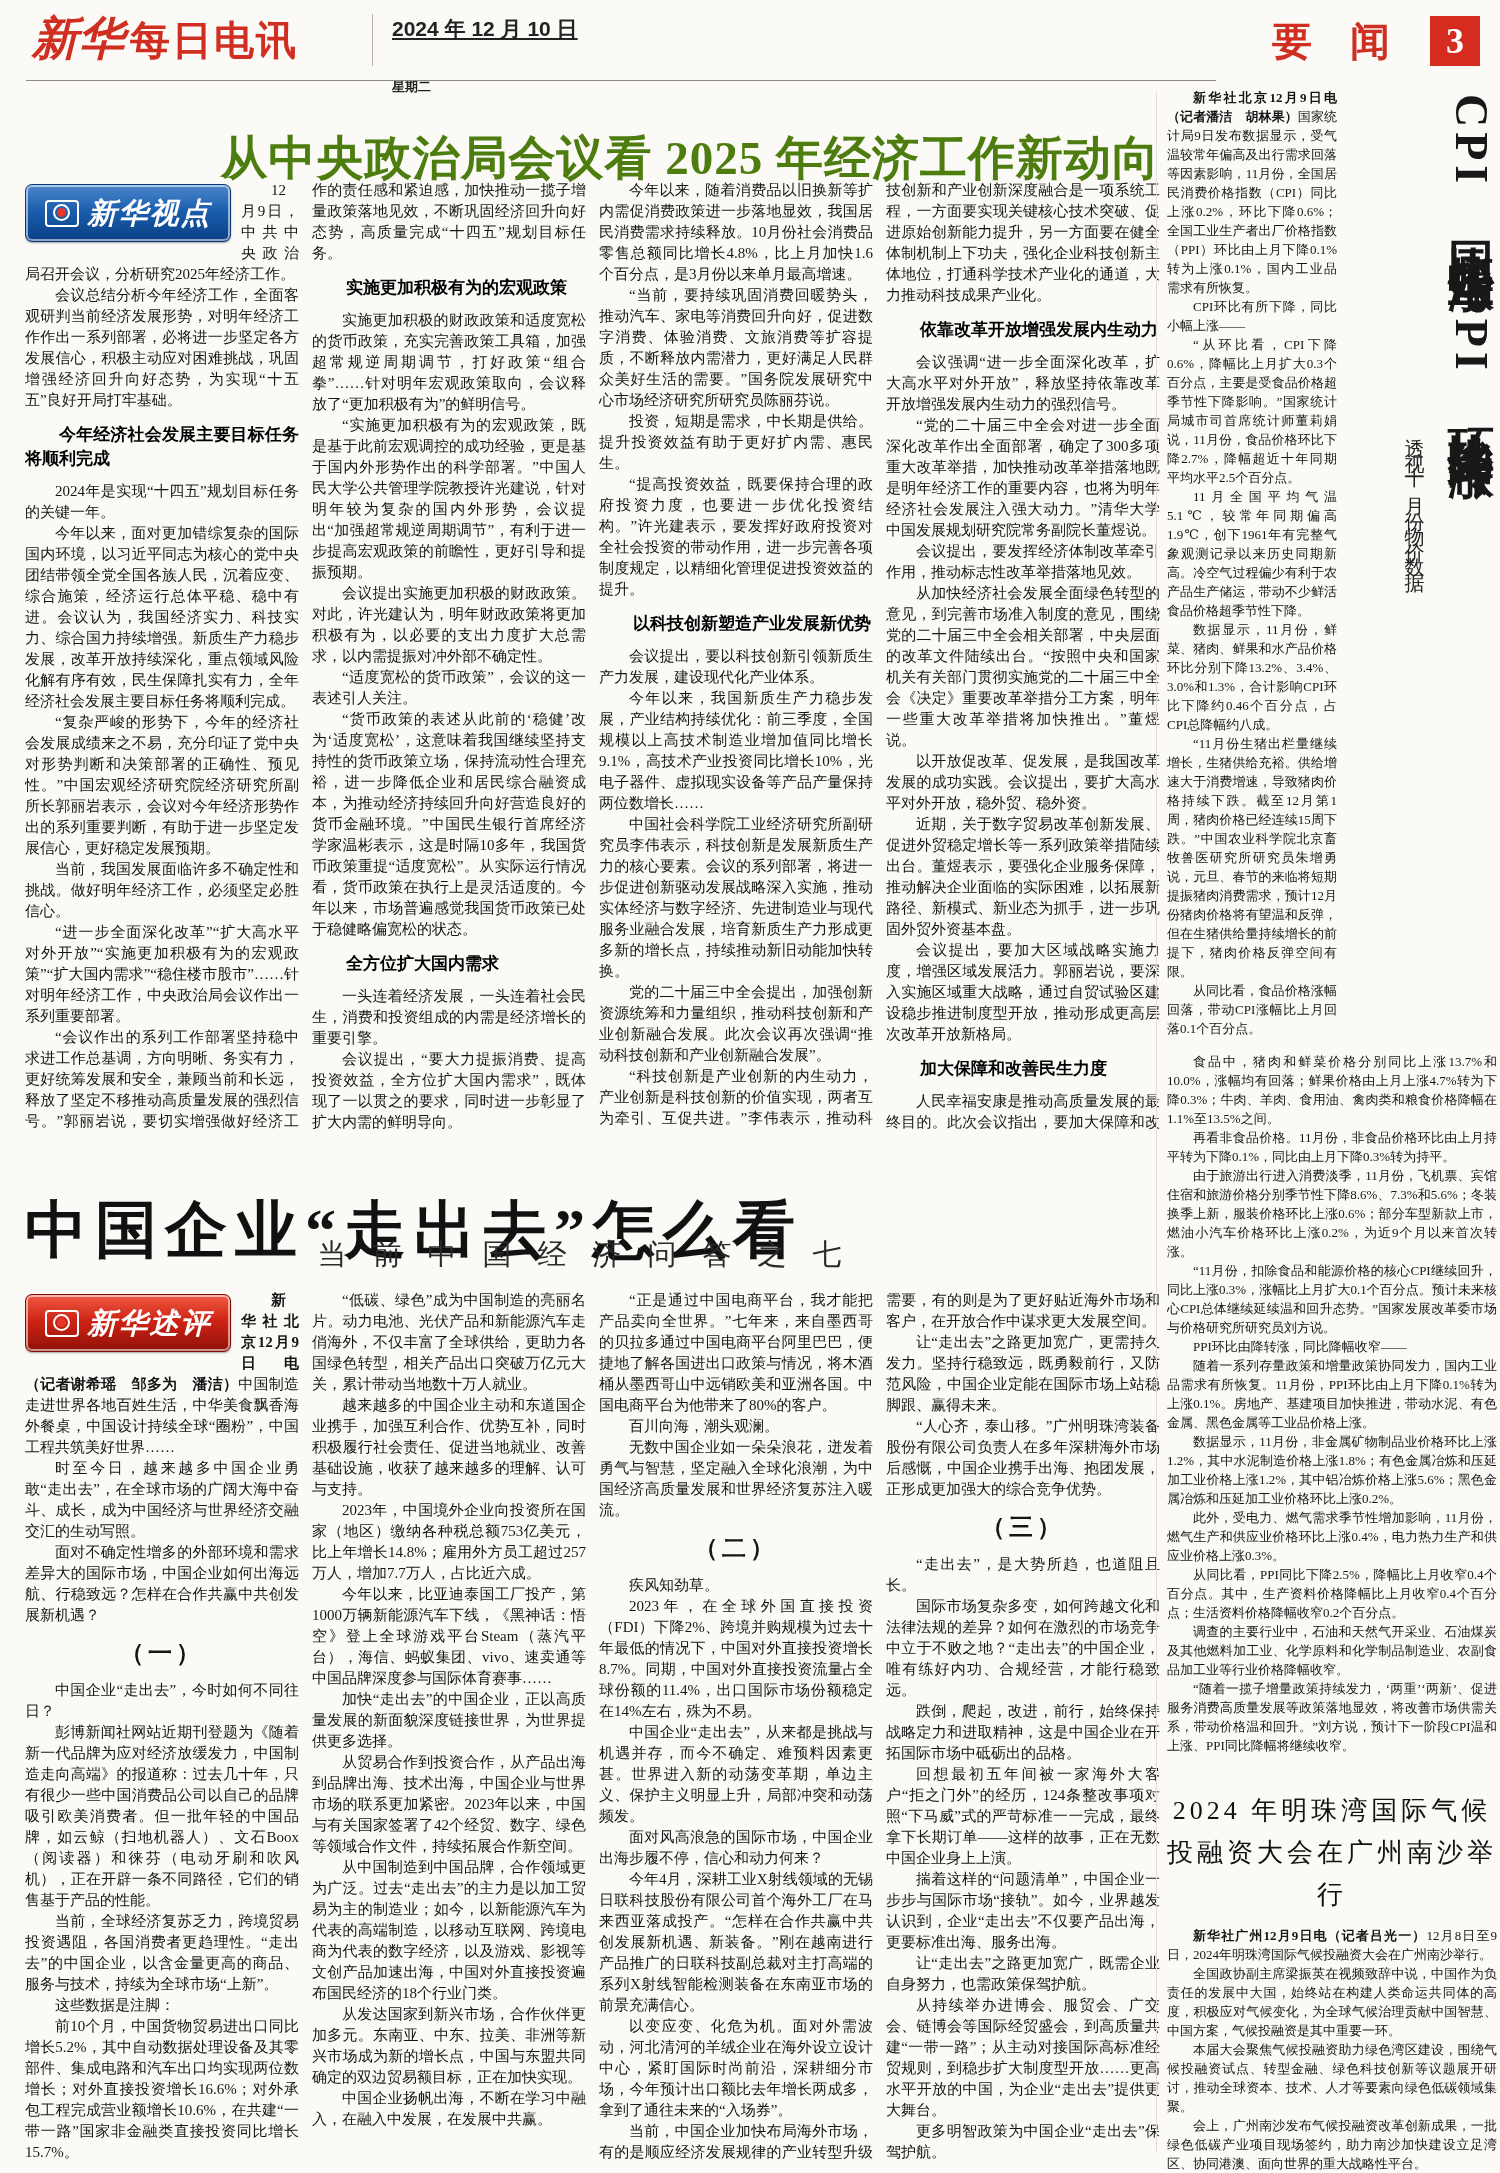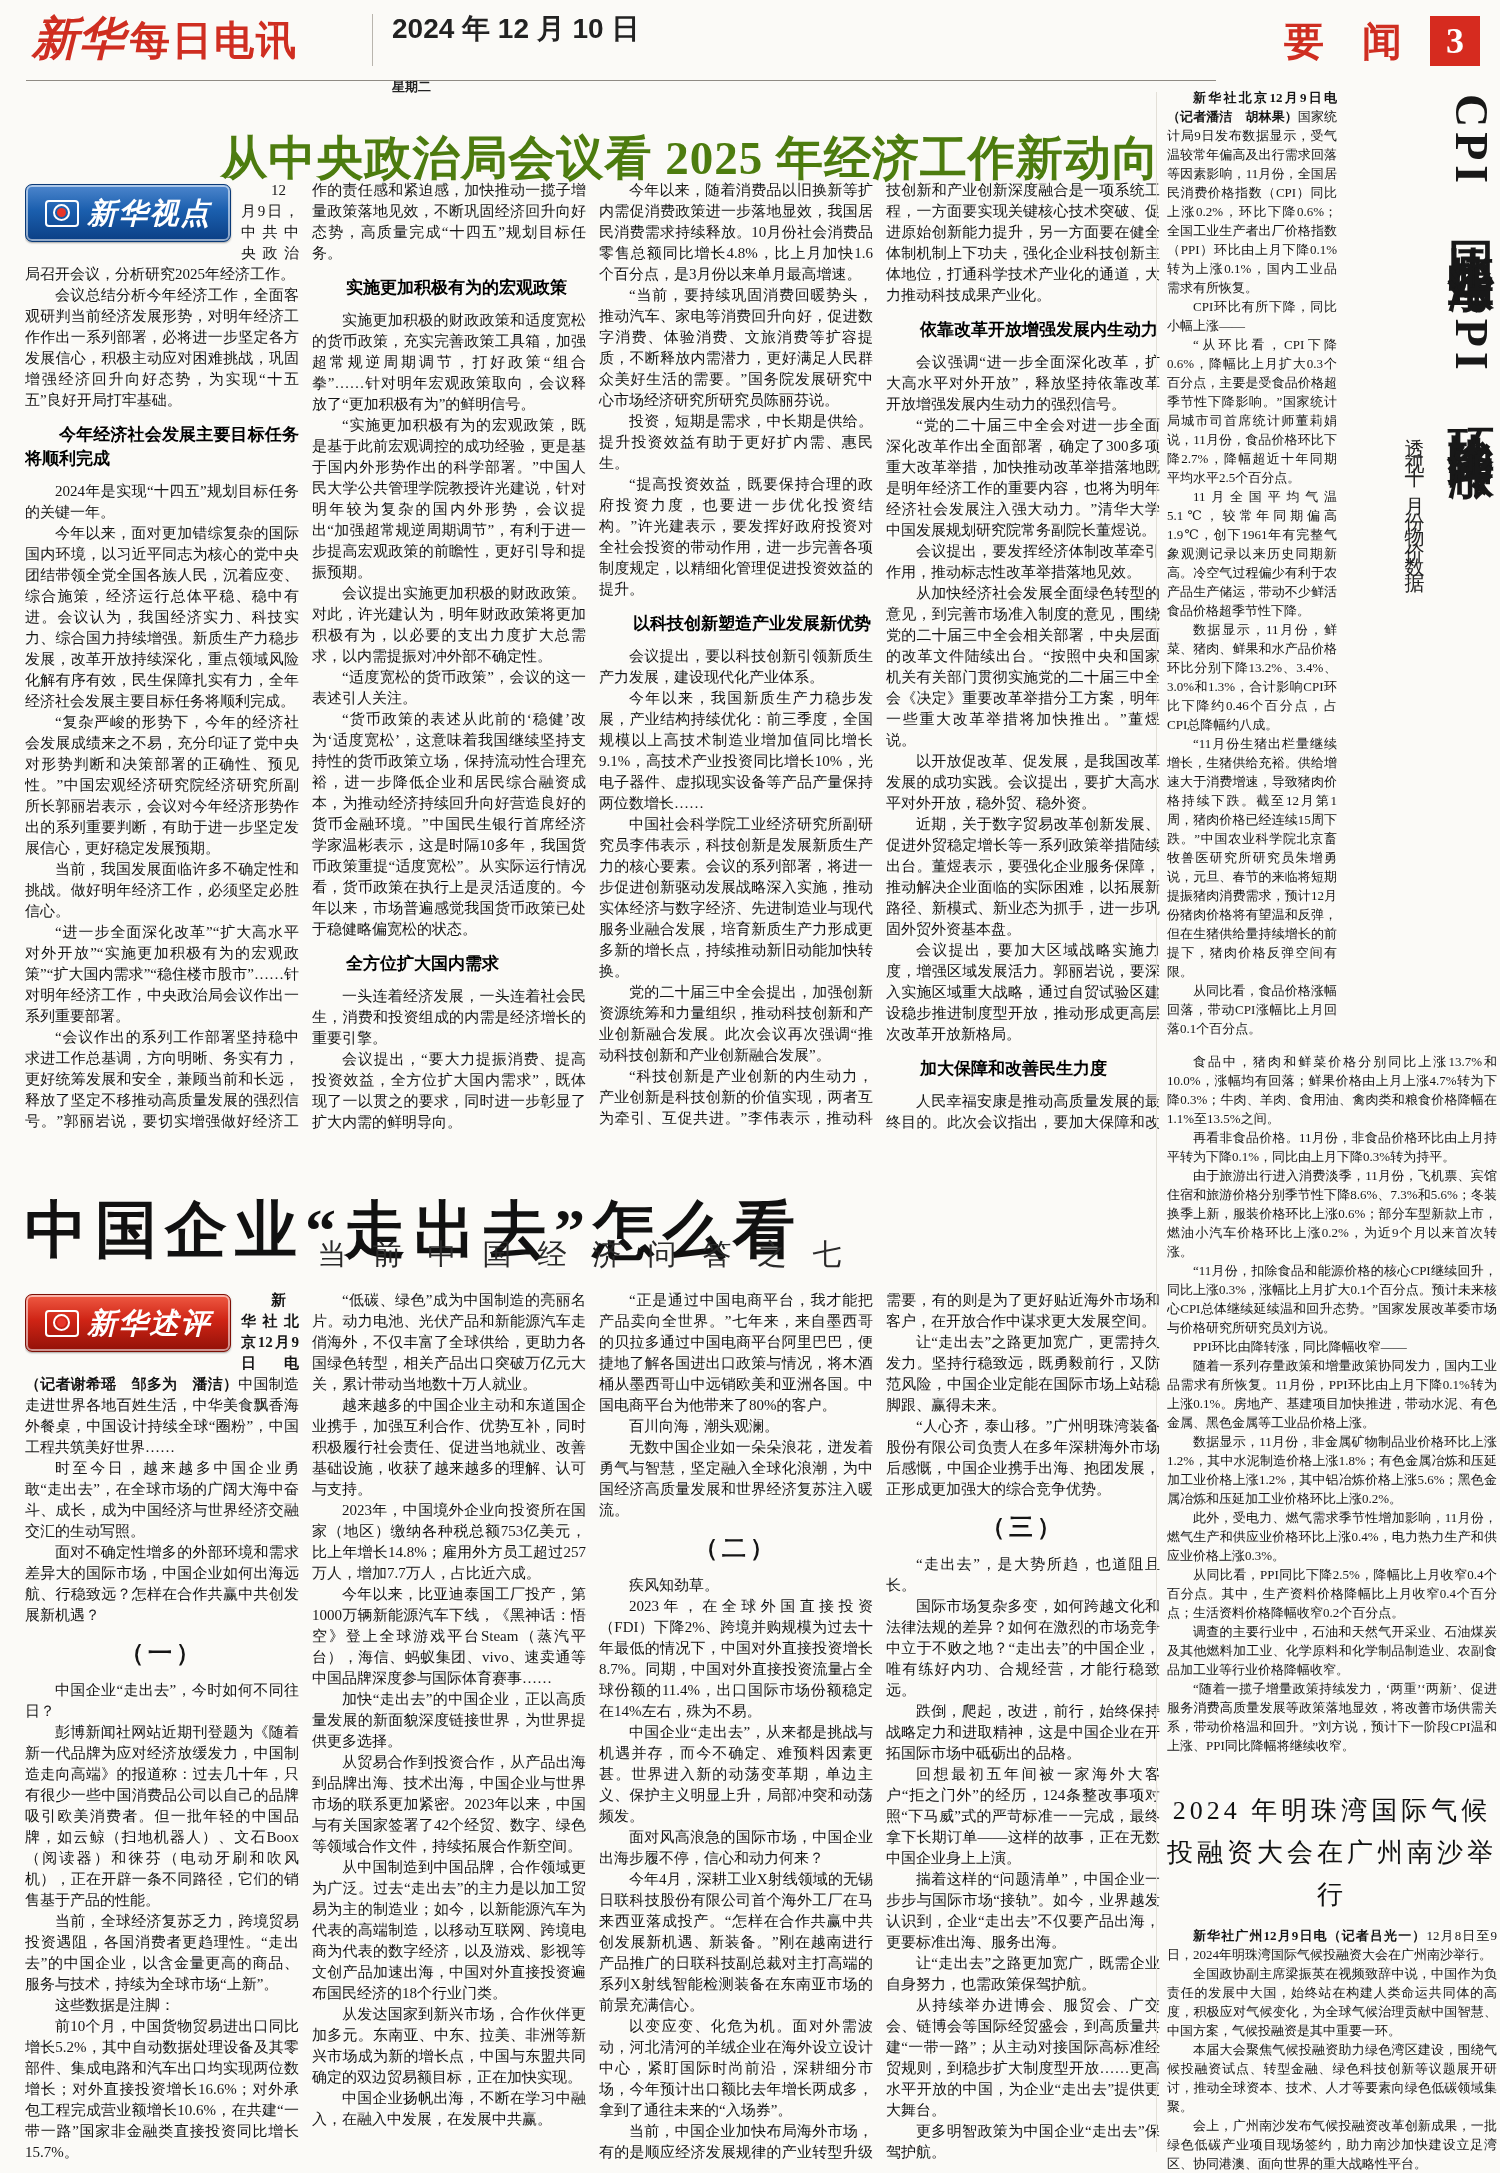--- a/index.html
+++ b/index.html
@@ -5,23 +5,23 @@
   html,body{margin:0;padding:0;}
   body{width:1500px;height:2173px;position:relative;background:#fbfaf7;color:#151515;
        font-family:"Liberation Serif","DejaVu Serif",serif;overflow:hidden;}
   
   .masthead{position:absolute;top:0;left:0;width:1500px;height:82px;}
   .logo{position:absolute;left:32px;top:16px;white-space:nowrap;color:#cf2e21;}
   .logo-script{font:bold italic 46px/1 "Liberation Serif",serif;margin-right:6px;}
   .logo-block{font:bold 40px/1 "Liberation Sans",sans-serif;letter-spacing:2px;}
   .mast-divider{position:absolute;left:372px;top:14px;width:1px;height:52px;background:#b9b5ae;}
   .mast-date{position:absolute;left:392px;top:16px;font-family:"Liberation Sans",sans-serif;font-weight:bold;color:#222;}
-  .mast-date .d1{font-size:28px;line-height:26px;}
+  .mast-date .d1{font-size:21px;line-height:26px;text-decoration:underline;}
   .mast-date .d2{font-size:13px;line-height:22px;margin-top:34px;}
-  .section-label{position:absolute;right:84px;top:22px;color:#cf2e21;font:bold 40px/1 "Liberation Serif",serif;letter-spacing:14px;}
+  .section-label{position:absolute;right:96px;top:22px;color:#cf2e21;font:bold 40px/1 "Liberation Serif",serif;letter-spacing:14px;}
   .page-box{position:absolute;right:20px;top:16px;width:50px;height:50px;background:#d62b1f;color:#fff;
             font:bold 36px/50px "Liberation Serif",serif;text-align:center;}
   .mast-rule{position:absolute;top:80px;left:26px;width:1190px;height:1px;background:#8f8b84;}
   
   .a1-headline{position:absolute;top:94px;left:25px;width:1135px;text-align:right;
                font:bold 47px/66px "Liberation Serif",serif;letter-spacing:1px;color:#4d7c0f;}
   .a1-body{position:absolute;top:180px;left:25px;width:1135px;height:966px;
            column-count:4;column-gap:13px;column-fill:auto;overflow:hidden;
            font-size:15px;line-height:21px;text-align:justify;}
   

